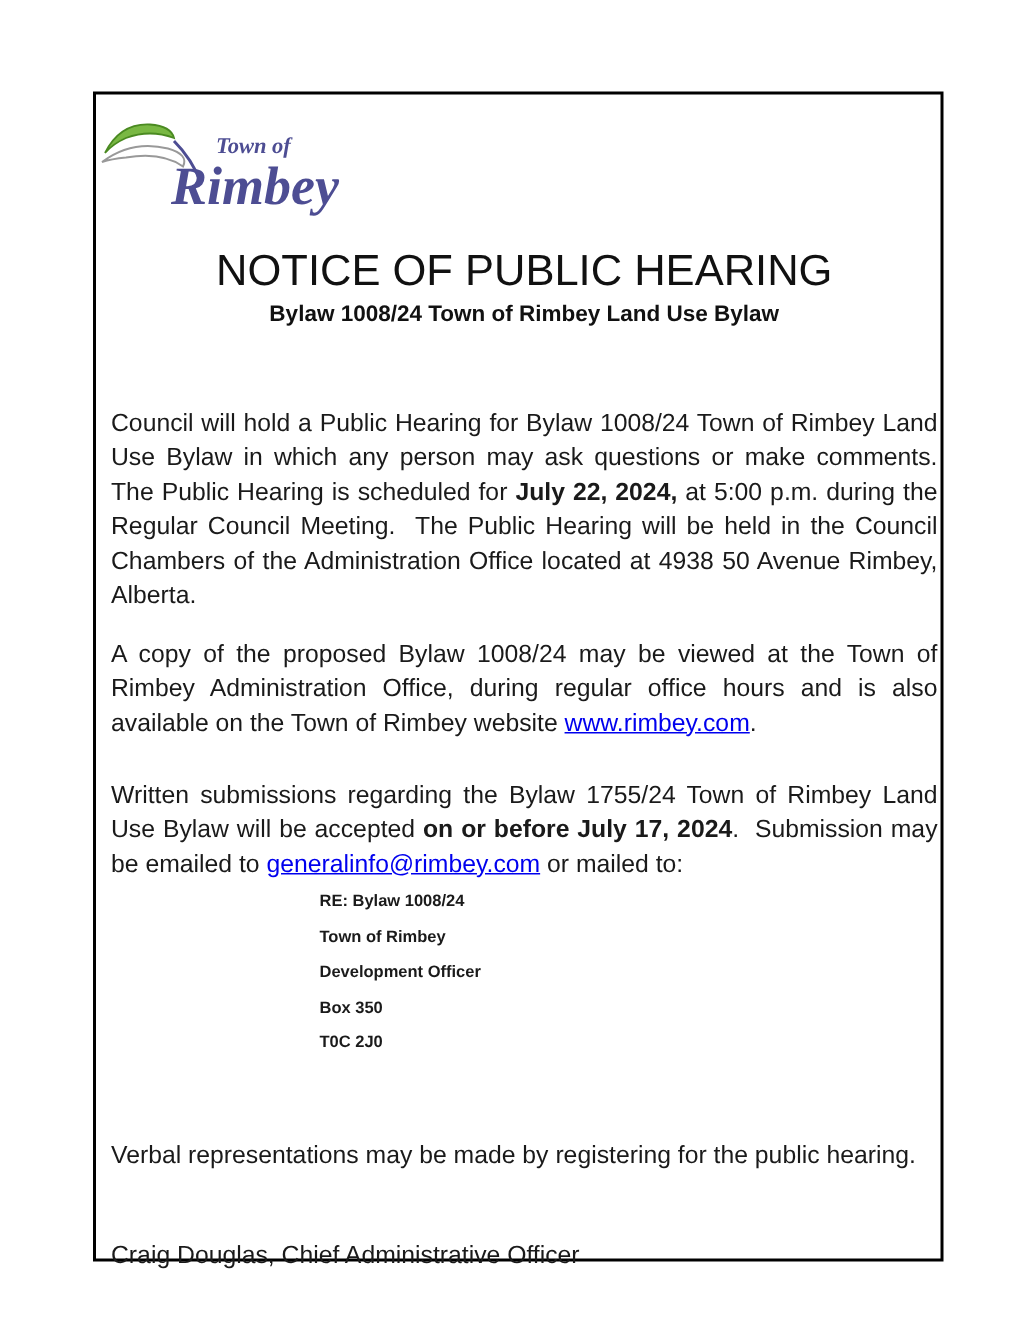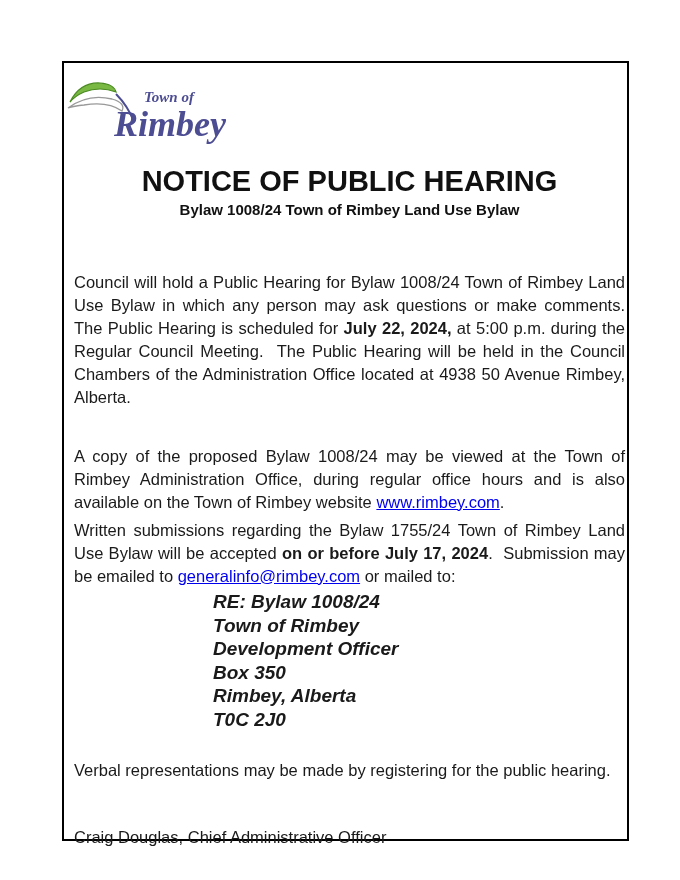--- a/index.html
+++ b/index.html
@@ -20,40 +20,40 @@
     font-style:italic;font-weight:bold;font-size:15px;
     fill:var(--logo-text,#4d4d93);
   }
   .logo-name{
     font-family:"Liberation Serif","DejaVu Serif",serif;
     font-style:italic;font-weight:bold;font-size:36px;
     fill:var(--logo-text,#4d4d93);
   }
   .title{
     position:absolute;left:74px;top:165px;width:551px;text-align:center;
-    font-size:29px;font-weight:bold;color:#111;
+    font-size:29px;font-weight:normal;color:#111;
   }
   .subtitle{
     position:absolute;left:74px;top:201px;width:551px;text-align:center;
     font-size:15px;font-weight:bold;color:#111;
   }
   .para{
     position:absolute;left:74px;width:551px;
     font-size:16.5px;line-height:23px;text-align:justify;
     white-space:pre-wrap;
   }
   .p1{top:254px;}
-  .p2{top:428px;}
+  .p2{top:408px;}
   .p3{top:502px;}
   .p4{top:742px;}
   .b{font-weight:bold;}
   a.doc-link{color:var(--link,#0000ee);text-decoration:underline;cursor:pointer;}
   .address{
     position:absolute;left:213px;top:590px;
-    font-size:19px;line-height:23.5px;font-weight:bold;font-style:italic;
+    font-size:11px;line-height:23.5px;font-weight:bold;
   }
   .signature{
     position:absolute;left:74px;top:828px;width:551px;
     text-align:left;font-size:16.5px;
   }
 </style>
 </head>
 <body>
 
 <div class="sheet">
@@ -75,21 +75,20 @@
 
   <p class="para p1"><span>Council will hold a Public Hearing for Bylaw 1008/24 Town of Rimbey Land Use Bylaw in which any person may ask questions or make comments. The Public Hearing is scheduled for </span><span class="b">July 22, 2024,</span><span> at 5:00 p.m. during the Regular Council Meeting.  The Public Hearing will be held in the Council Chambers of the Administration Office located at 4938 50 Avenue Rimbey, Alberta.</span></p>
   <p class="para p2"><span>A copy of the proposed Bylaw 1008/24 may be viewed at the Town of Rimbey Administration Office, during regular office hours and is also available on the Town of Rimbey website </span><a class="doc-link" href="#">www.rimbey.com</a><span>.</span></p>
   <p class="para p3"><span>Written submissions regarding the Bylaw 1755/24 Town of Rimbey Land Use Bylaw will be accepted </span><span class="b">on or before July 17, 2024</span><span>.  Submission may be emailed to </span><a class="doc-link" href="#">generalinfo@rimbey.com</a><span> or mailed to:</span></p>
 
   <div class="address">
       <div>RE: Bylaw 1008/24</div>
       <div>Town of Rimbey</div>
       <div>Development Officer</div>
       <div>Box 350</div>
-      <div>Rimbey, Alberta</div>
       <div>T0C 2J0</div>
     </div>
 
   <p class="para p4">Verbal representations may be made by registering for the public hearing.</p>
 
   <div class="signature">Craig Douglas, Chief Administrative Officer</div>
 
 </div>
 
 </body></html>

